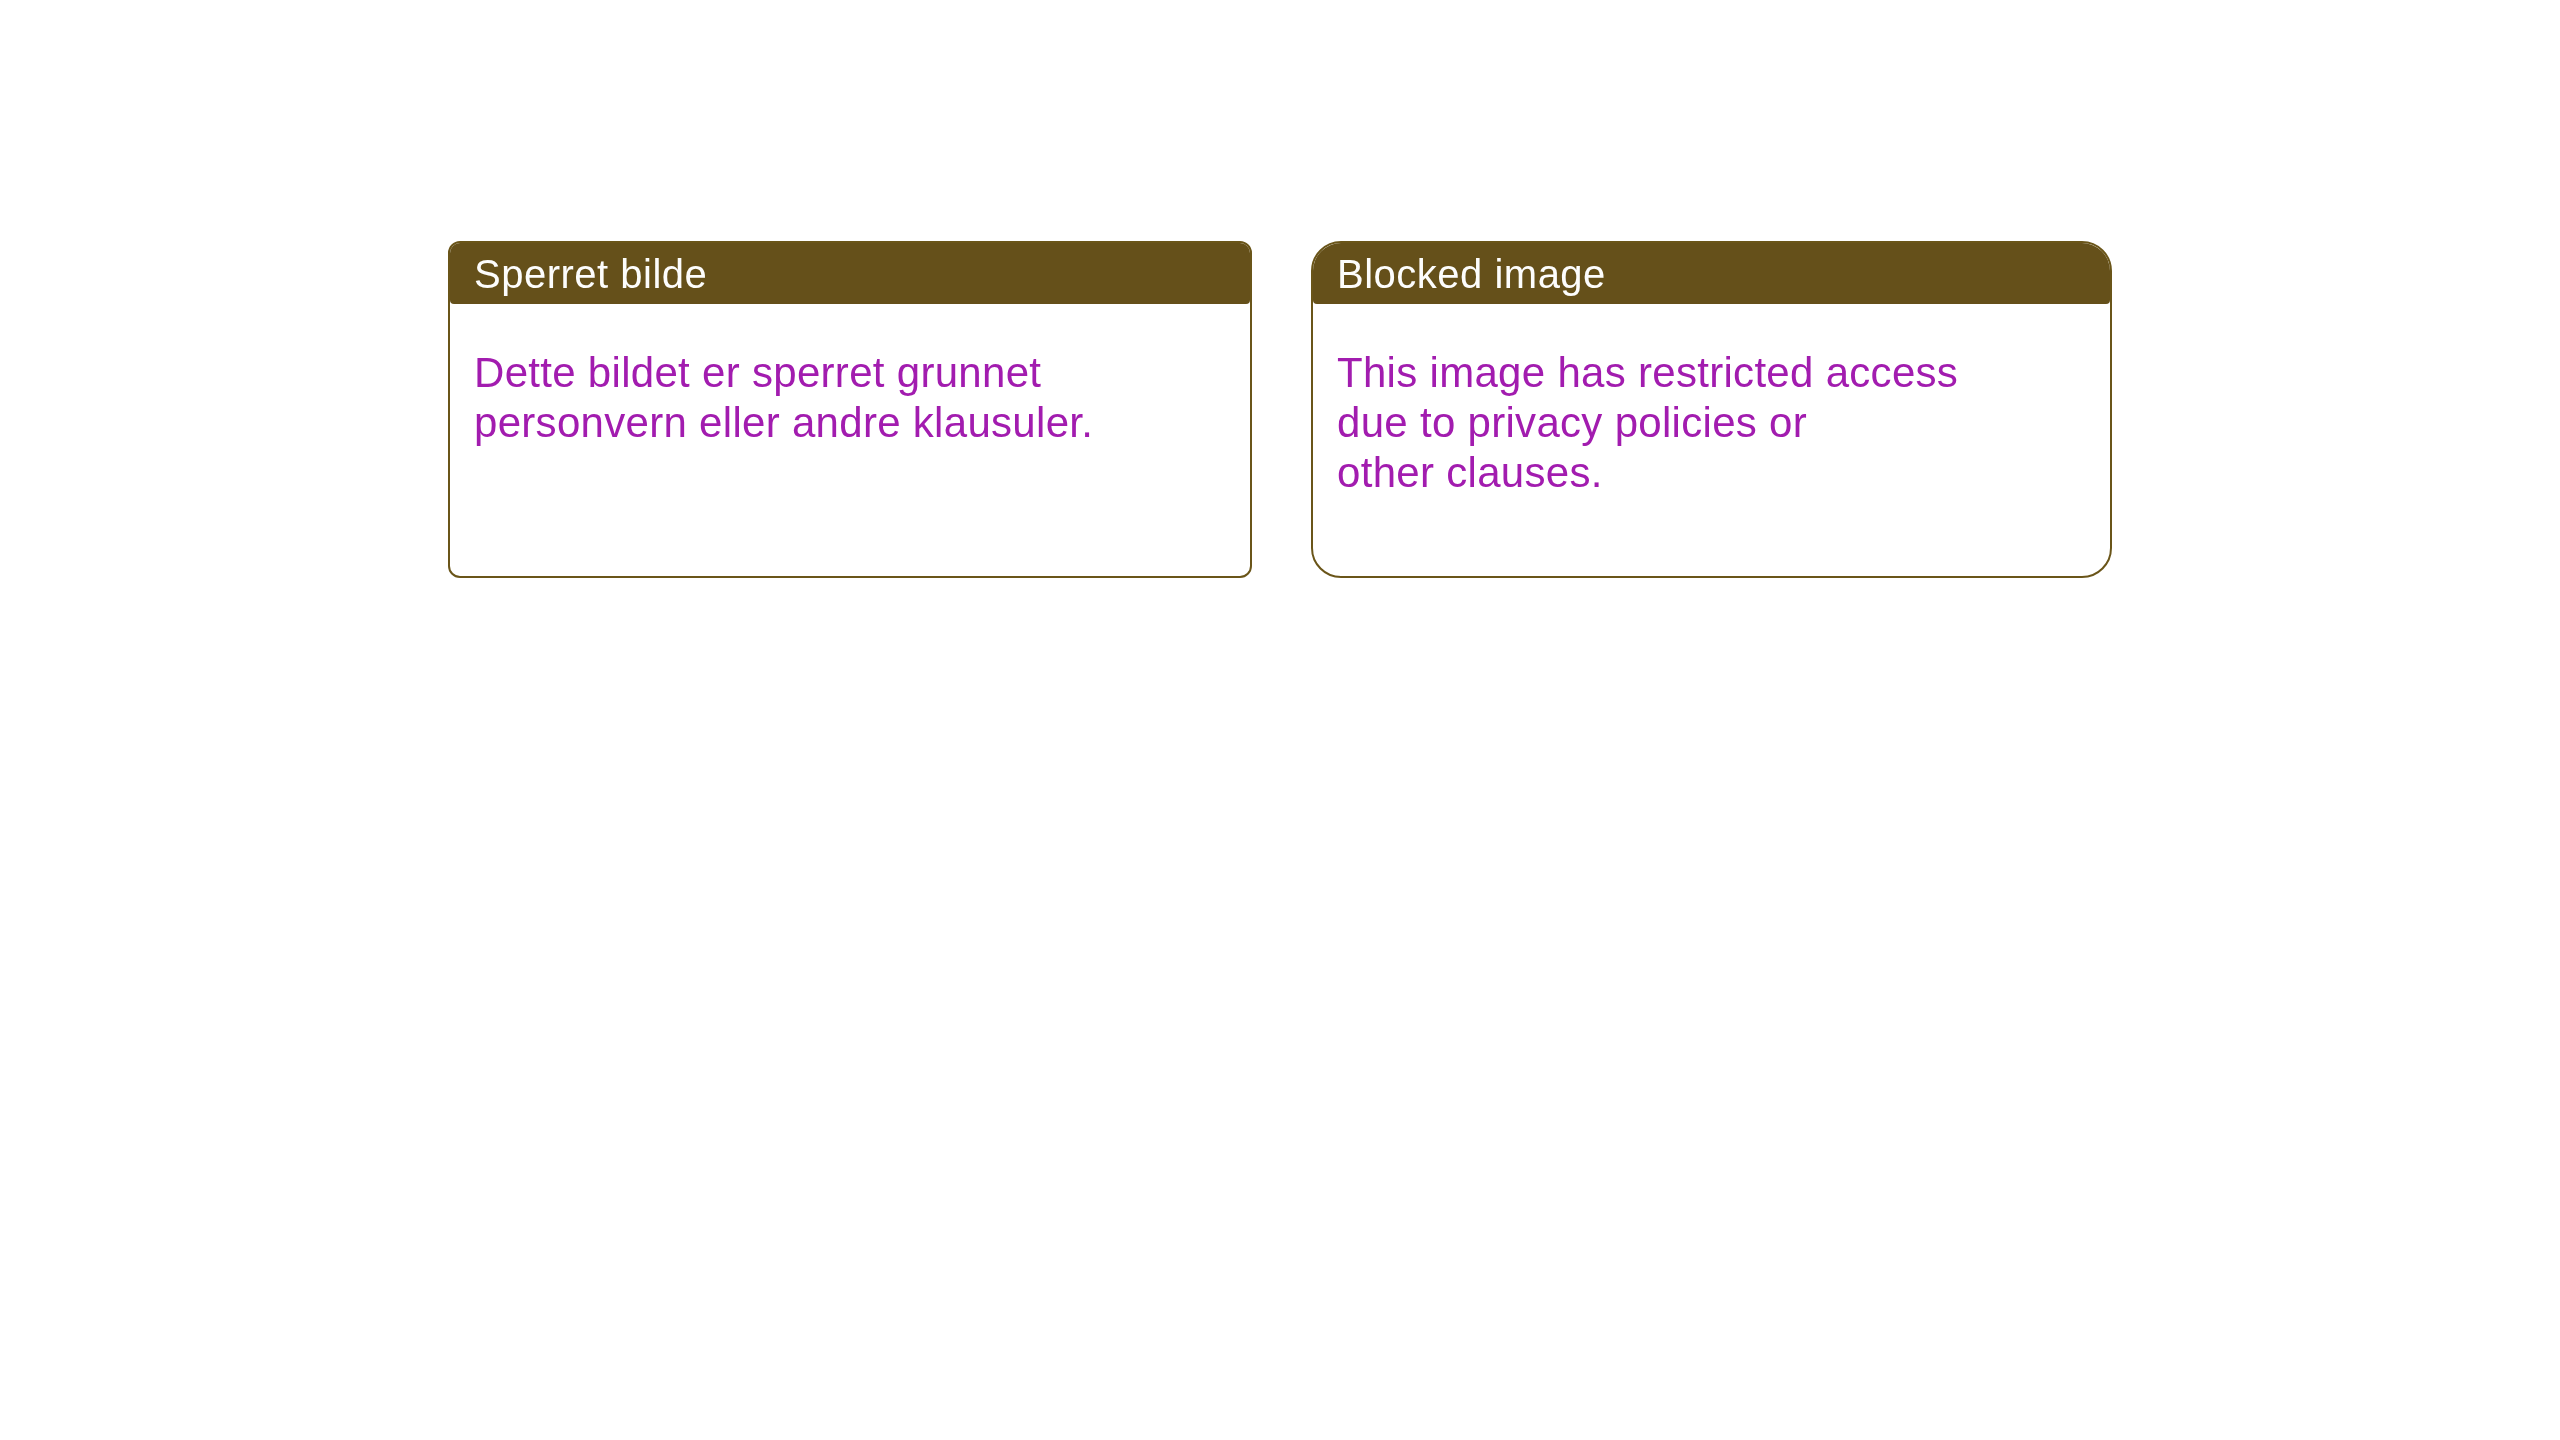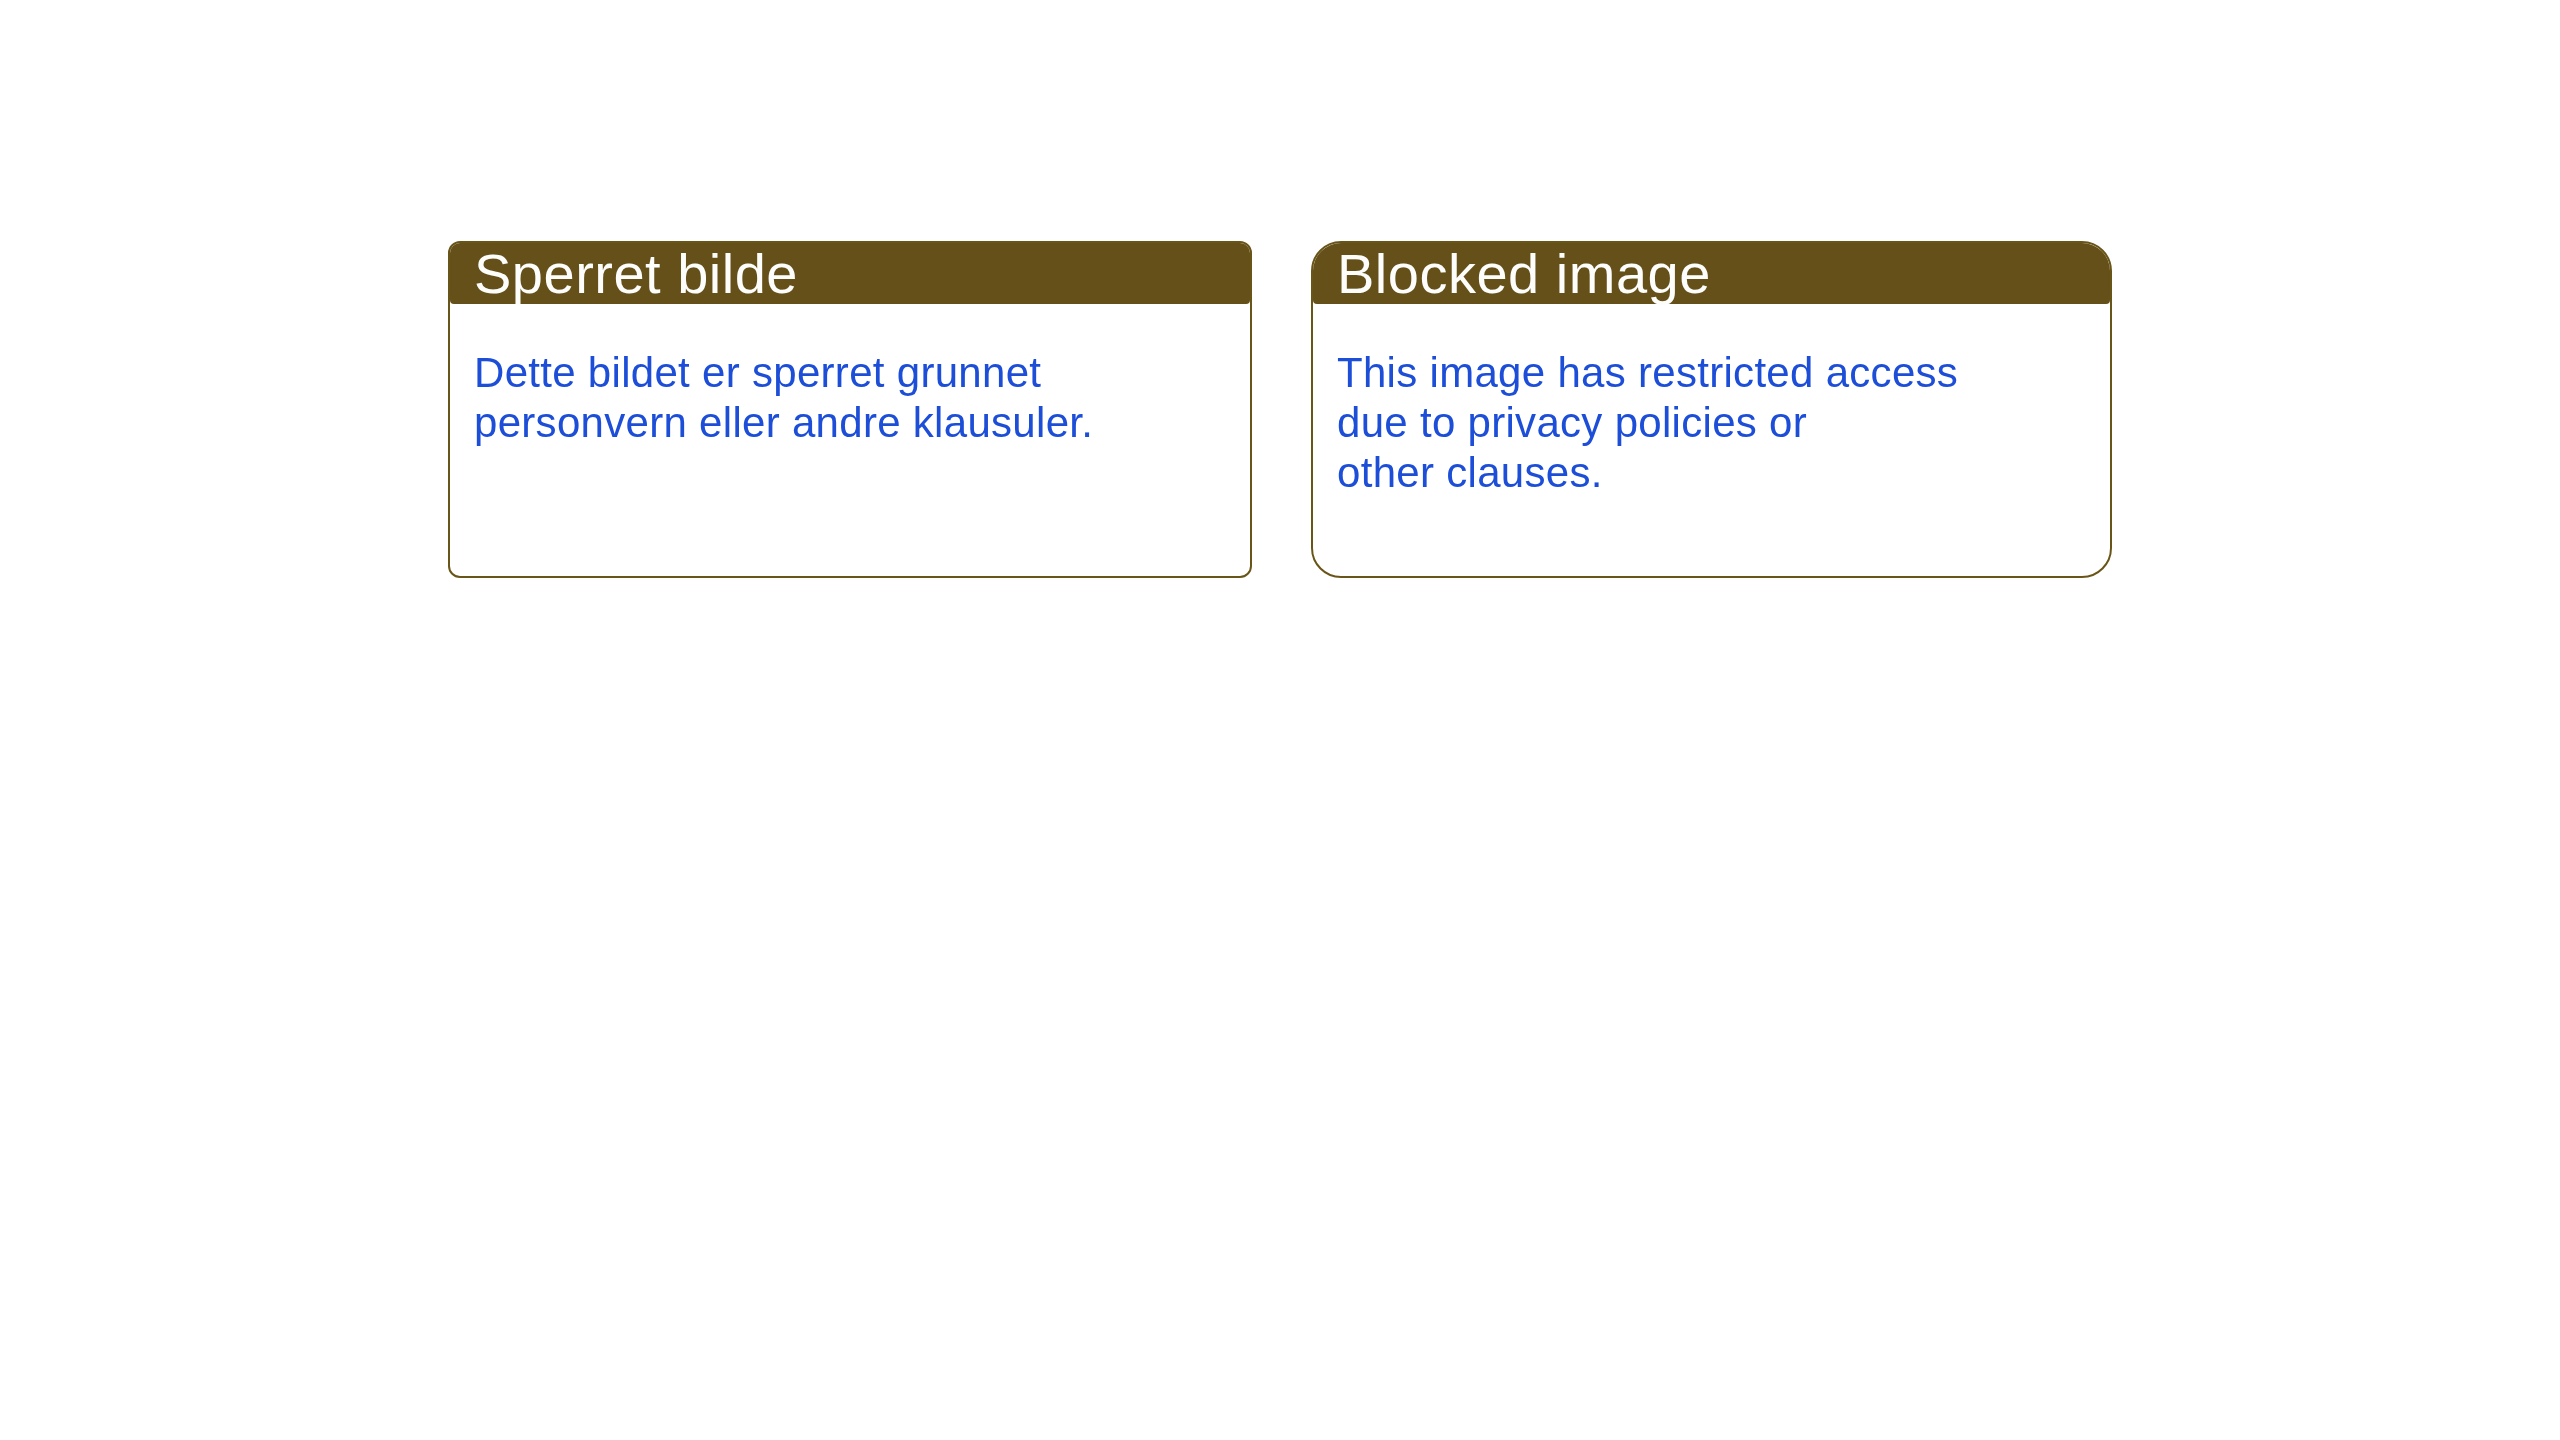--- a/index.html
+++ b/index.html
@@ -32,30 +32,30 @@
     height: 61px;
     background: #65501a;
     border-bottom-right-radius: 4px;
     border-bottom-left-radius: 4px;
     display: flex;
     align-items: center;
     padding: 0 24px;
   }
   .notice-card .card-title {
     color: #fdfdfc;
-    font-size: 56px;
+    font-size: 40px;
     line-height: 1;
     white-space: nowrap;
     letter-spacing: 0.5px;
   }
   .notice-card .card-body {
     padding: 44px 24px 0 24px;
   }
   .notice-card .card-message {
-    color: #1d4ed8;
+    color: #a21caf;
     font-size: 42px;
     line-height: 50px;
     white-space: pre-line;
     letter-spacing: 0.3px;
   }
 </style>
 </head>
 <body>
 
 <div class="stage">

